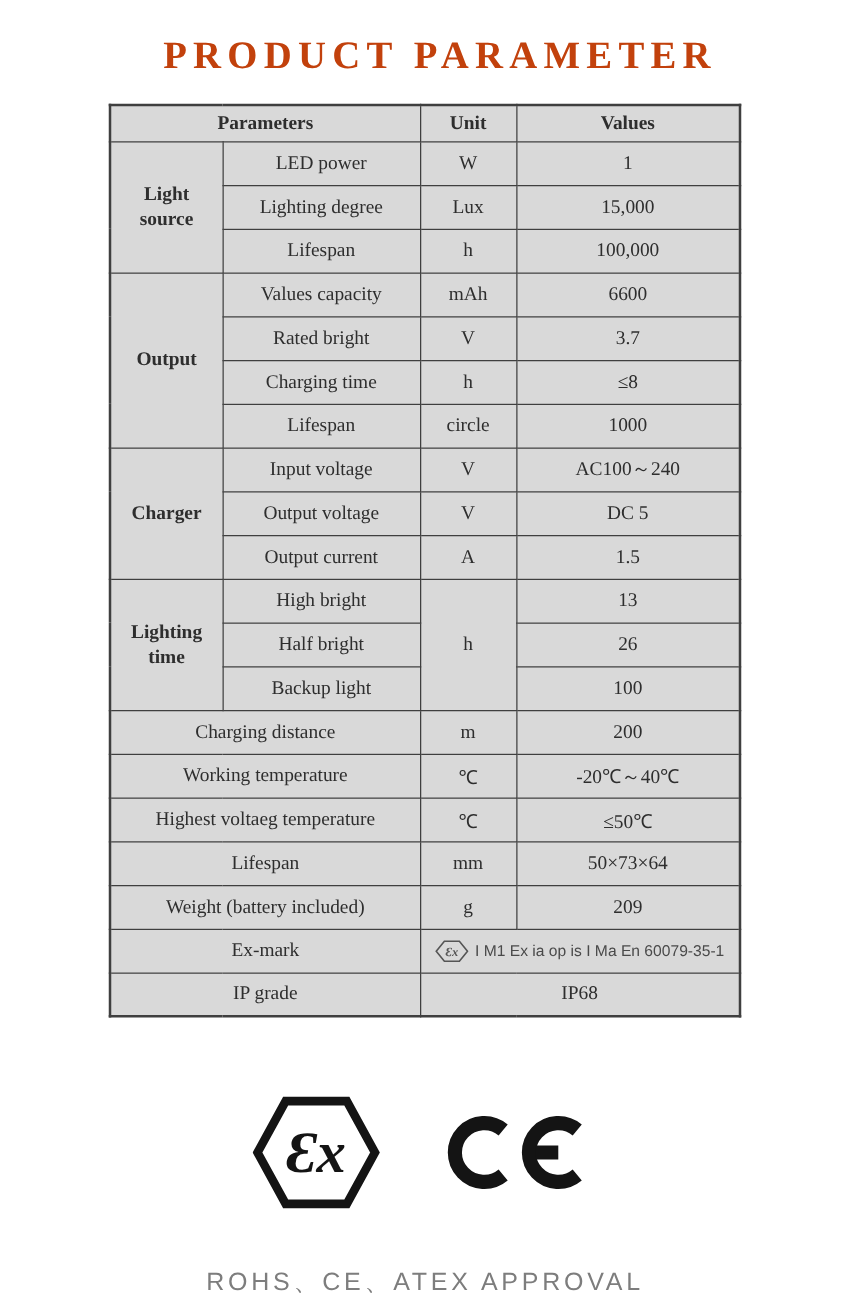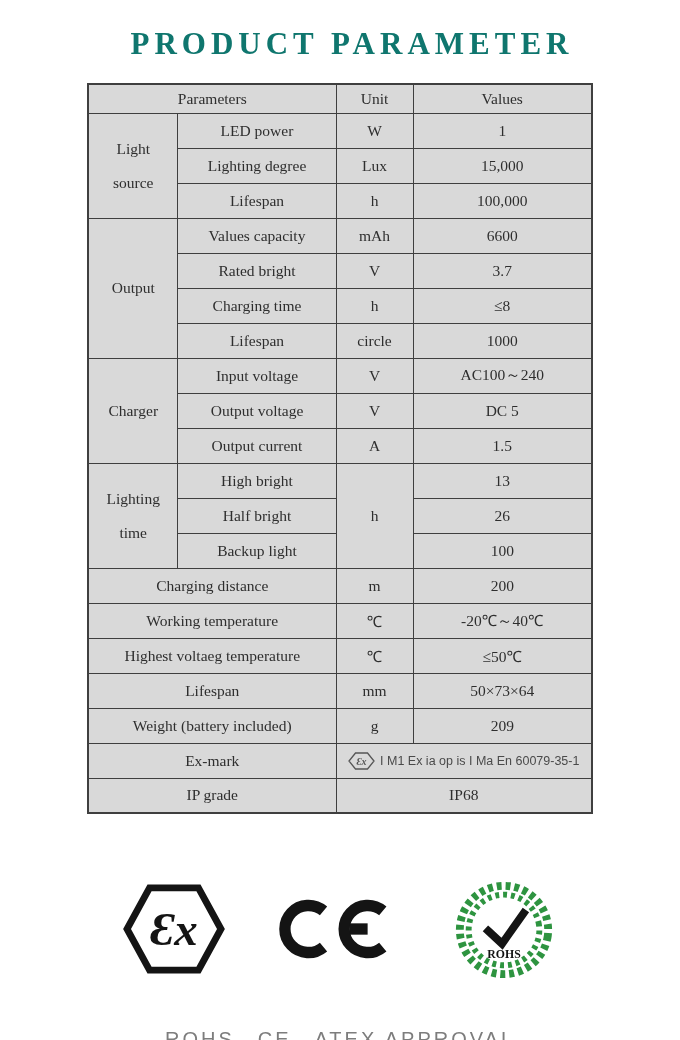--- a/index.html
+++ b/index.html
@@ -10,43 +10,43 @@
     background: #ffffff;
     overflow: hidden;
   }
   .title {
     margin-top: 26px;
     text-align: center;
     font-family: "Liberation Serif", serif;
     font-size: 31px;
     font-weight: bold;
     letter-spacing: 5px;
-    color: #0f766e;
+    color: #c2410c;
     margin-left: 24px;
   }
   table.params {
     margin: 21px auto 0 auto;
     width: 504px;
     border-collapse: collapse;
     table-layout: fixed;
     border: 2px solid #3f3f3f;
     font-family: "Liberation Serif", serif;
     font-size: 15.5px;
     color: #2e2e2e;
   }
   table.params td {
     border: 1px solid #3f3f3f;
     background: #d9d9d9;
     text-align: center;
     vertical-align: middle;
     height: 35px;
     padding: 0 2px;
   }
-  table.params tr.hdr td { height: 29px; }
-  td.grp { white-space: pre-line; line-height: 34px; }
+  table.params tr.hdr td { height: 29px; font-weight: bold; }
+  td.grp { white-space: pre-line; line-height: 20px; font-weight: bold; }
   td.grp-left { text-align: left; padding-left: 12px; }
   td.exmark-cell {
     font-family: "Liberation Sans", sans-serif;
     font-size: 12.5px;
     color: #4a4a4a;
     padding: 0 4px;
   }
   .exmark-inner { display: flex; align-items: center; justify-content: center; gap: 5px; }
   .ex-small svg { display: block; }
   .logos {
@@ -218,26 +218,18 @@
     </div>
 
     <div class="logo">
       <svg width="122" height="70" viewBox="0 0 140 80">
         <path d="M 53.4 19.3 A 27 27 0 1 0 53.4 60.7" fill="none" stroke="#141414" stroke-width="13"></path>
         <path d="M 121.4 19.3 A 27 27 0 1 0 121.4 60.7" fill="none" stroke="#141414" stroke-width="13"></path>
         <path d="M 83 40 H 104" fill="none" stroke="#141414" stroke-width="13"></path>
       </svg>
     </div>
 
-    <div class="logo">
-      <svg width="106" height="106" viewBox="0 0 108 108">
-        <circle cx="54" cy="55" r="45" fill="none" stroke="#2e9440" stroke-width="8" stroke-dasharray="5 4" transform="rotate(8 54 55)"></circle>
-        <circle cx="54" cy="55" r="36" fill="none" stroke="#2e9440" stroke-width="6" stroke-dasharray="4 4" transform="rotate(-12 54 55)"></circle>
-        <path d="M 38 56 L 52 69 L 74 38" fill="none" stroke="#141414" stroke-width="8" stroke-linecap="square"></path>
-        <text x="54" y="84" text-anchor="middle" font-family="Liberation Serif, serif" font-weight="bold" font-size="12" fill="#141414">ROHS</text>
-      </svg>
-    </div>
 
   </div>
 
   <div class="approval">ROHS、CE、ATEX APPROVAL</div>
 
 </div>
 
 </body></html>

